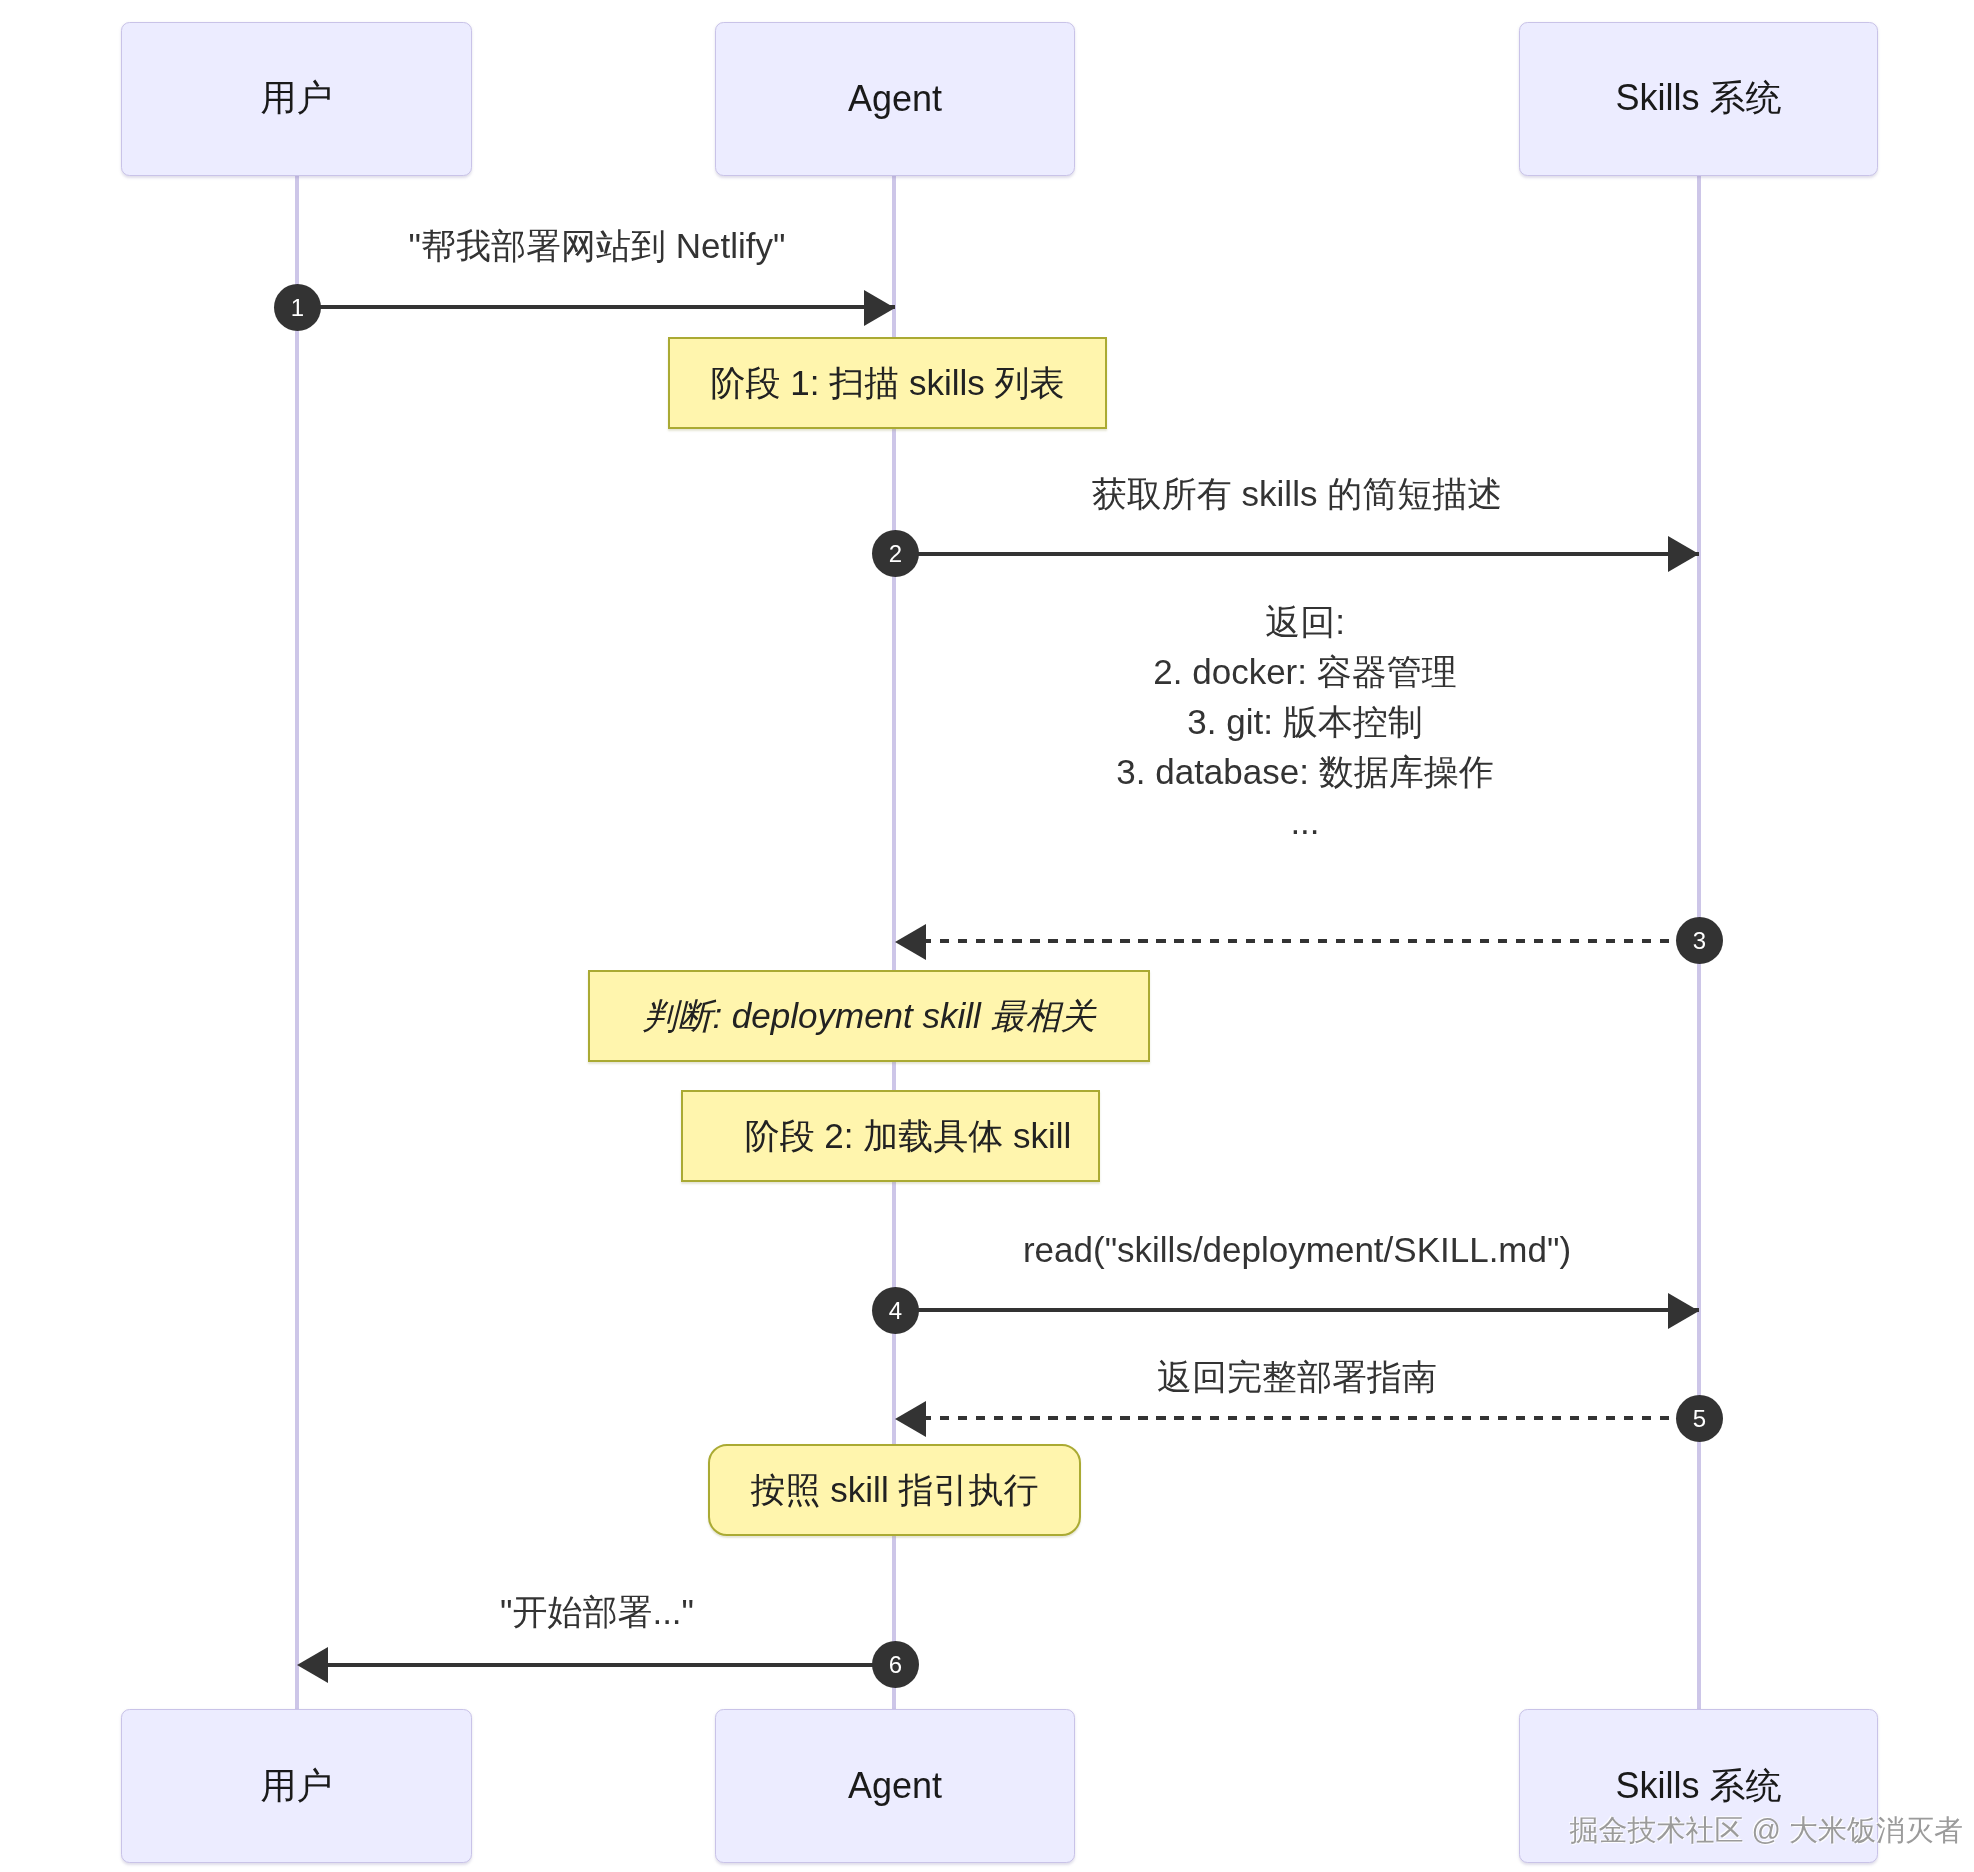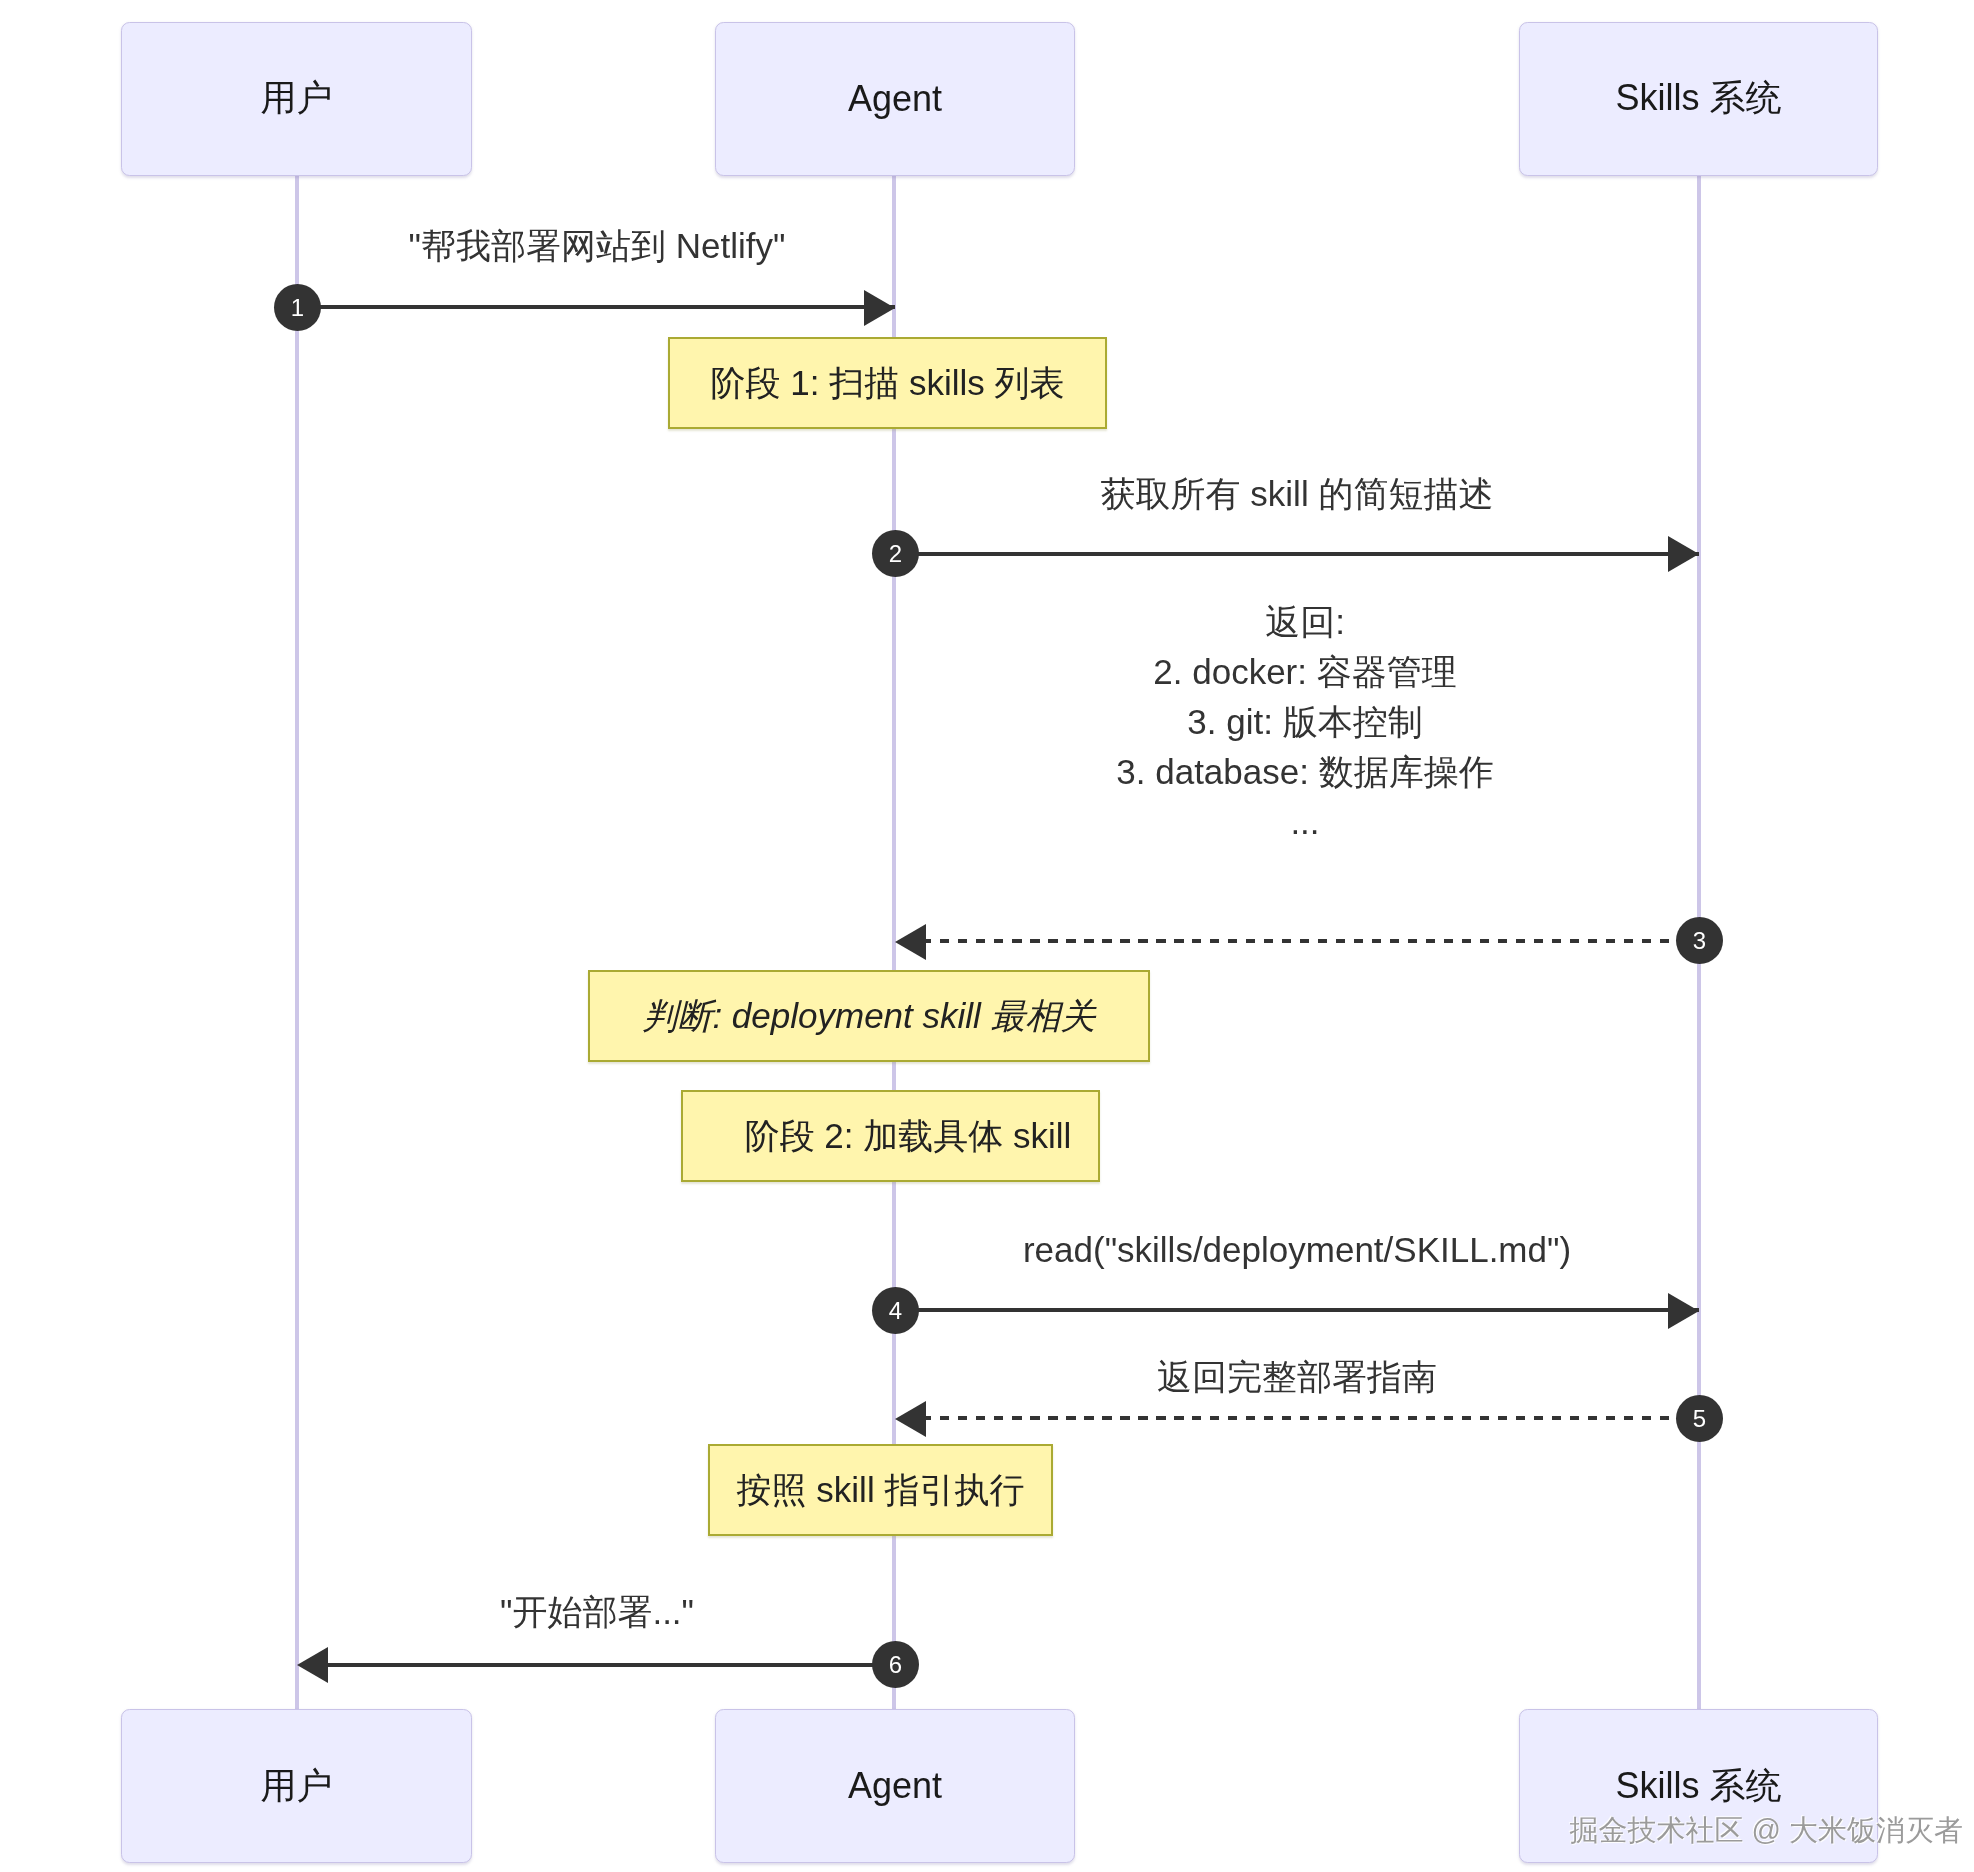--- a/index.html
+++ b/index.html
@@ -108,21 +108,21 @@
 
   <div class="msg-label" style="left:597px;top:223px;">"帮我部署网站到 Netlify"</div>
   <div class="arrow-line" style="left:297px;top:305px;width:598px;"></div>
   <div class="arrowhead-right" style="left:864px;top:290px;"></div>
   <div class="badge" style="left:274px;top:284px;">1</div>
 
   <div class="note" style="left:668px;top:337px;width:439px;">
     <span>阶段 1: 扫描 skills 列表</span>
   </div>
 
-  <div class="msg-label" style="left:1297px;top:471px;">获取所有 skill 的简短描述</div>
+  <div class="msg-label" style="left:1297px;top:471px;">获取所有 skills 的简短描述</div>
   <div class="arrow-line" style="left:895px;top:552px;width:804px;"></div>
   <div class="arrowhead-right" style="left:1668px;top:536px;"></div>
   <div class="badge" style="left:872px;top:530px;">2</div>
 
   <div class="msg-block" style="left:1297px;top:597px;">
     <div>返回:</div>
     <div>2. docker: 容器管理</div>
     <div>3. git: 版本控制</div>
     <div>3. database: 数据库操作</div>
     <div>...</div>
@@ -141,21 +141,21 @@
   <div class="msg-label" style="left:1297px;top:1230px;">read("skills/deployment/SKILL.md")</div>
   <div class="arrow-line" style="left:895px;top:1308px;width:804px;"></div>
   <div class="arrowhead-right" style="left:1668px;top:1293px;"></div>
   <div class="badge" style="left:872px;top:1287px;">4</div>
 
   <div class="msg-label" style="left:1297px;top:1354px;">返回完整部署指南</div>
   <div class="arrow-line dashed" style="left:904px;top:1416px;width:795px;"></div>
   <div class="arrowhead-left" style="left:895px;top:1401px;"></div>
   <div class="badge" style="left:1676px;top:1395px;">5</div>
 
-  <div class="note" style="left:708px;top:1444px;width:345px;">
+  <div class="note" style="left:708px;top:1444px;width:373px;border-radius:19px;">
     <span>按照 skill 指引执行</span>
   </div>
 
   <div class="msg-label" style="left:597px;top:1589px;">"开始部署..."</div>
   <div class="arrow-line" style="left:307px;top:1663px;width:588px;"></div>
   <div class="arrowhead-left" style="left:297px;top:1647px;"></div>
   <div class="badge" style="left:872px;top:1641px;">6</div>
 
   <div class="watermark" style="right:12px;top:1811px;">掘金技术社区 @ 大米饭消灭者</div>
 

